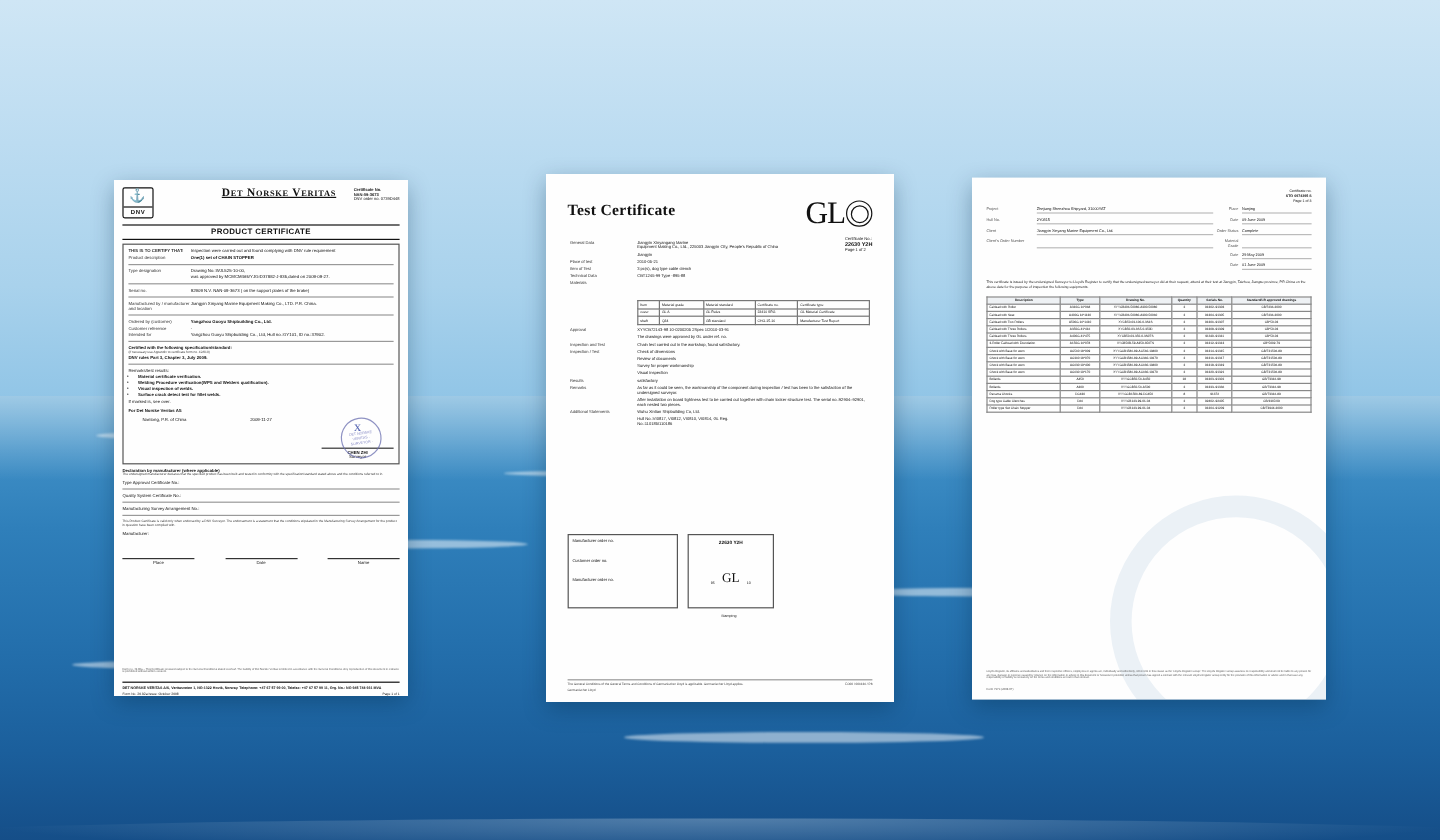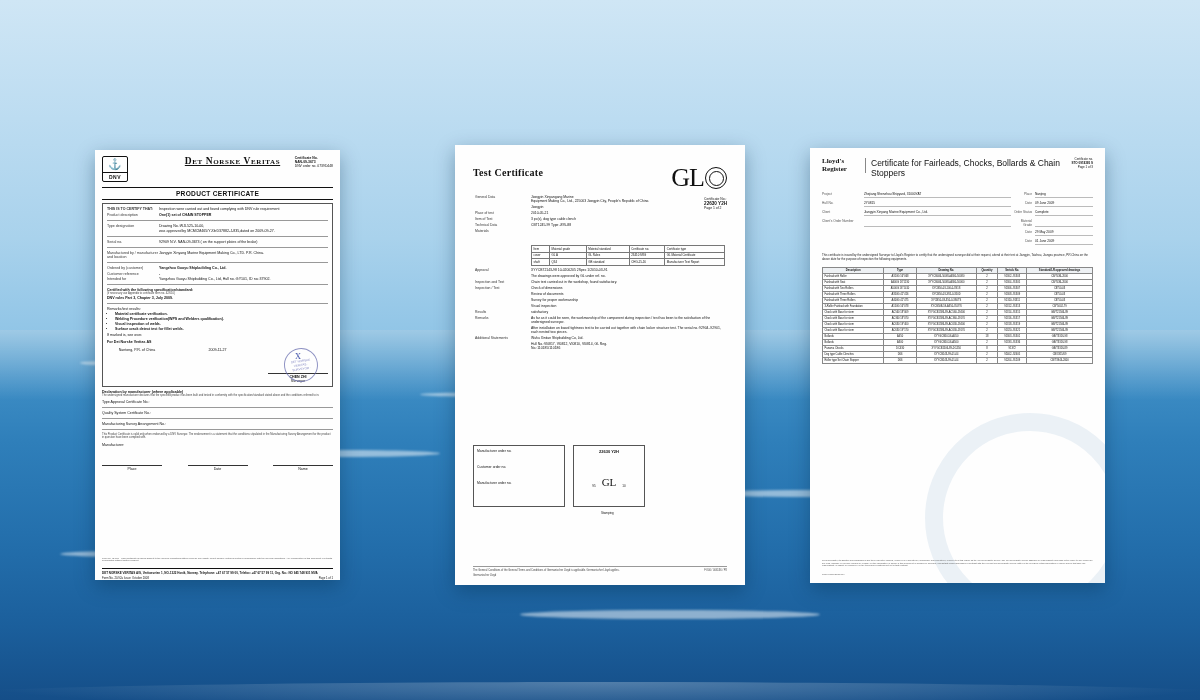--- a/index.html
+++ b/index.html
@@ -92,21 +92,21 @@
     border-top:.6px solid #111; padding-top:2px;
     display:flex; justify-content:space-between; font-size:3px; font-weight:bold;
   }
   #doc1 .footnote {
     position:absolute; left:7px; right:7px; bottom:18px; font-size:2.3px; color:#555; line-height:1.2;
   }
 
   
   #doc2 { left:455px; top:145px; width:290px; height:440px; font-size:3.4px; }
   #doc2 .inner { padding:22px 18px 10px 18px; height:100%; position:relative; }
-  #doc2 .tc { font-family:"Liberation Serif",serif; font-weight:bold; font-size:10px; letter-spacing:.3px; }
+  #doc2 .tc { font-family:"Liberation Serif",serif; font-weight:bold; font-size:13px; letter-spacing:.3px; }
   #doc2 .glwrap { position:absolute; right:18px; top:20px; display:flex; align-items:center; }
   #doc2 .gl { font-family:"Liberation Serif",serif; font-size:26px; letter-spacing:-1px; line-height:26px; }
   #doc2 .glseal {
     width:22px;height:22px;border:1.2px solid #111;border-radius:50%;
     margin-left:1px; position:relative;
   }
   #doc2 .glseal::after{content:"";position:absolute;inset:2.5px;border:.6px solid #111;border-radius:50%;}
   #doc2 .certno2 { position:absolute; right:18px; top:52px; text-align:left; font-size:3.4px; }
   #doc2 .certno2 .n { font-weight:bold; font-size:4.6px; }
   #doc2 table { width:100%; border-collapse:collapse; margin-top:16px; }
@@ -456,27 +456,20 @@
 
 <div class="sheet" id="doc3">
   <div class="wm"></div>
   <div class="inner">
     <div class="certno3">
       <div>Certificate no.</div>
       <div style="font-weight:bold">STO 0974395 S</div>
       <div>Page 1 of 3</div>
     </div>
 
-    <div class="lrhead">
-      <div class="lrlogo">
-        <div>Lloyd's</div>
-        <div>Register</div>
-      </div>
-      <div class="lrtitle">Certificate for Fairleads, Chocks, Bollards &amp; Chain Stoppers</div>
-    </div>
 
     <div class="grid">
       <div class="grow">
         <div class="gk">Project</div>
         <div class="gv">Zhejiang Shenzhou Shipyard, 31000YAT</div>
         <div class="gk2">Place</div>
         <div class="gv2">Nanjing</div>
       </div>
       <div class="grow">
         <div class="gk">Hull No.</div>

